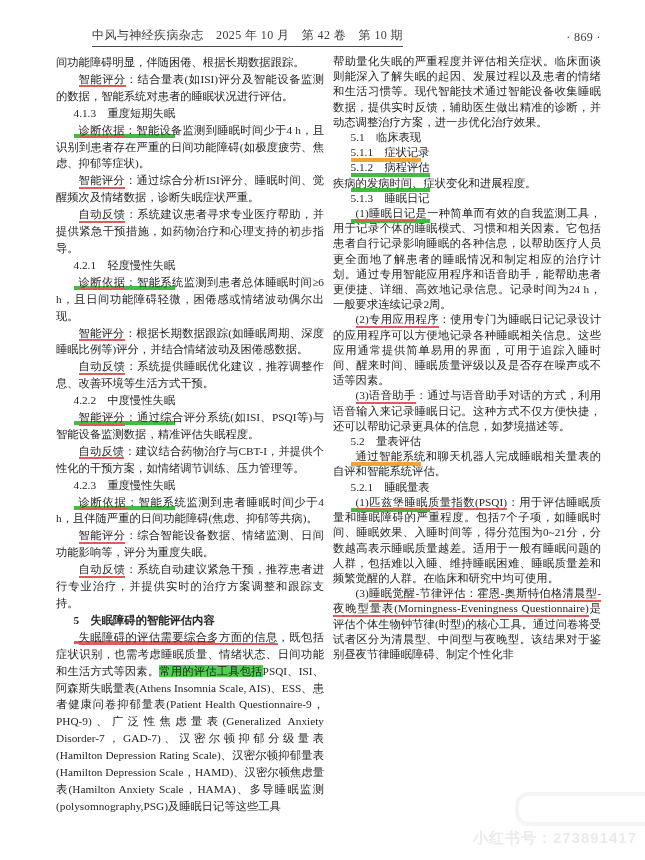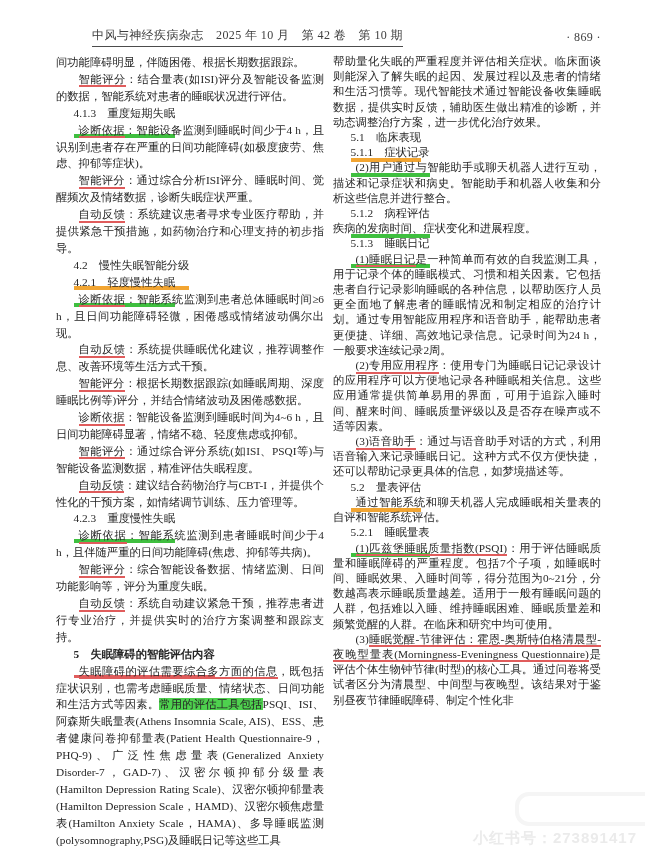--- a/index.html
+++ b/index.html
@@ -63,40 +63,38 @@
   </div>
 
   <div class="columns">
     <div class="col col-left" id="col-left">
         <p class="cont"><span class="run-plain">间功能障碍明显，伴随困倦、根据长期数据跟踪。</span></p>
         <p class="para"><span class="run-red">智能评分</span><span class="run-plain">：结合量表(如ISI)评分及智能设备监测的数据，智能系统对患者的睡眠状况进行评估。</span></p>
         <div class="heading h-green"><span class="h-text">4.1.3　重度短期失眠</span></div>
         <p class="para"><span class="run-red">诊断依据</span><span class="run-plain">：智能设备监测到睡眠时间少于4 h，且识别到患者存在严重的日间功能障碍(如极度疲劳、焦虑、抑郁等症状)。</span></p>
         <p class="para"><span class="run-red">智能评分</span><span class="run-plain">：通过综合分析ISI评分、睡眠时间、觉醒频次及情绪数据，诊断失眠症状严重。</span></p>
         <p class="para"><span class="run-red">自动反馈</span><span class="run-plain">：系统建议患者寻求专业医疗帮助，并提供紧急干预措施，如药物治疗和心理支持的初步指导。</span></p>
-        <div class="heading h-orange"><span class="h-text">4.2　慢性失眠智能分级</span></div>
         <div class="heading h-green"><span class="h-text">4.2.1　轻度慢性失眠</span></div>
         <p class="para"><span class="run-red">诊断依据</span><span class="run-plain">：智能系统监测到患者总体睡眠时间≥6 h，且日间功能障碍轻微，困倦感或情绪波动偶尔出现。</span></p>
+        <p class="para"><span class="run-red">智能评分</span><span class="run-plain">：根据长期数据跟踪(如睡眠周期、深度睡眠比例等)评分，并结合情绪波动及困倦感数据。</span></p>
         <p class="para"><span class="run-red">自动反馈</span><span class="run-plain">：系统提供睡眠优化建议，推荐调整作息、改善环境等生活方式干预。</span></p>
-        <p class="para"><span class="run-red">智能评分</span><span class="run-plain">：根据长期数据跟踪(如睡眠周期、深度睡眠比例等)评分，并结合情绪波动及困倦感数据。</span></p>
-        <p class="para"><span class="run-red">诊断依据</span><span class="run-plain">：智能设备监测到睡眠时间为4~6 h，且日间功能障碍显著，情绪不稳、轻度焦虑或抑郁。</span></p>
+        <div class="heading h-green"><span class="h-text">4.2.2　中度慢性失眠</span></div>
         <p class="para"><span class="run-red">智能评分</span><span class="run-plain">：通过综合评分系统(如ISI、PSQI等)与智能设备监测数据，精准评估失眠程度。</span></p>
         <p class="para"><span class="run-red">自动反馈</span><span class="run-plain">：建议结合药物治疗与CBT-I，并提供个性化的干预方案，如情绪调节训练、压力管理等。</span></p>
         <div class="heading h-green"><span class="h-text">4.2.3　重度慢性失眠</span></div>
         <p class="para"><span class="run-red">诊断依据</span><span class="run-plain">：智能系统监测到患者睡眠时间少于4 h，且伴随严重的日间功能障碍(焦虑、抑郁等共病)。</span></p>
         <p class="para"><span class="run-red">智能评分</span><span class="run-plain">：综合智能设备数据、情绪监测、日间功能影响等，评分为重度失眠。</span></p>
         <p class="para"><span class="run-red">自动反馈</span><span class="run-plain">：系统自动建议紧急干预，推荐患者进行专业治疗，并提供实时的治疗方案调整和跟踪支持。</span></p>
         <div class="heading h-red-bold"><span class="h-text">5　失眠障碍的智能评估内容</span></div>
         <p class="para"><span class="run-red">失眠障碍的评估需要综合多方面的信息</span><span class="run-plain">，既包括症状识别，也需考虑睡眠质量、情绪状态、日间功能和生活方式等因素。</span><span class="run-greenbg">常用的评估工具包括</span><span class="run-plain">PSQI、ISI、阿森斯失眠量表(Athens Insomnia Scale, AIS)、ESS、患者健康问卷抑郁量表(Patient Health Questionnaire-9，PHQ-9)、广泛性焦虑量表(Generalized Anxiety Disorder-7，GAD-7)、汉密尔顿抑郁分级量表(Hamilton Depression Rating Scale)、汉密尔顿抑郁量表(Hamilton Depression Scale，HAMD)、汉密尔顿焦虑量表(Hamilton Anxiety Scale，HAMA)、多导睡眠监测(polysomnography,PSG)及睡眠日记等这些工具</span></p>
       </div>
     <div class="col col-right" id="col-right">
         <p class="cont"><span class="run-plain">帮助量化失眠的严重程度并评估相关症状。临床面谈则能深入了解失眠的起因、发展过程以及患者的情绪和生活习惯等。现代智能技术通过智能设备收集睡眠数据，提供实时反馈，辅助医生做出精准的诊断，并动态调整治疗方案，进一步优化治疗效果。</span></p>
         <div class="heading h-orange"><span class="h-text">5.1　临床表现</span></div>
         <div class="heading h-green"><span class="h-text">5.1.1　症状记录</span></div>
-        <p class="para"><span class="run-plain">(2)用户通过与智能助手或聊天机器人进行互动，描述和记录症状和病史。智能助手和机器人收集和分析这些信息并进行整合。</span></p>
         <div class="heading h-green"><span class="h-text">5.1.2　病程评估</span></div>
         <p class="cont"><span class="run-plain">疾病的发病时间、症状变化和进展程度。</span></p>
         <div class="heading h-green"><span class="h-text">5.1.3　睡眠日记</span></div>
         <p class="para"><span class="run-red">(1)睡眠日记</span><span class="run-plain">是一种简单而有效的自我监测工具，用于记录个体的睡眠模式、习惯和相关因素。它包括患者自行记录影响睡眠的各种信息，以帮助医疗人员更全面地了解患者的睡眠情况和制定相应的治疗计划。通过专用智能应用程序和语音助手，能帮助患者更便捷、详细、高效地记录信息。记录时间为24 h，一般要求连续记录2周。</span></p>
         <p class="para"><span class="run-red">(2)专用应用程序</span><span class="run-plain">：使用专门为睡眠日记记录设计的应用程序可以方便地记录各种睡眠相关信息。这些应用通常提供简单易用的界面，可用于追踪入睡时间、醒来时间、睡眠质量评级以及是否存在噪声或不适等因素。</span></p>
         <p class="para"><span class="run-red">(3)语音助手</span><span class="run-plain">：通过与语音助手对话的方式，利用语音输入来记录睡眠日记。这种方式不仅方便快捷，还可以帮助记录更具体的信息，如梦境描述等。</span></p>
         <div class="heading h-orange"><span class="h-text">5.2　量表评估</span></div>
         <p class="para"><span class="run-plain">通过智能系统和聊天机器人完成睡眠相关量表的自评和智能系统评估。</span></p>
         <div class="heading h-green"><span class="h-text">5.2.1　睡眠量表</span></div>
         <p class="para"><span class="run-red">(1)匹兹堡睡眠质量指数(PSQI)</span><span class="run-plain">：用于评估睡眠质量和睡眠障碍的严重程度。包括7个子项，如睡眠时间、睡眠效果、入睡时间等，得分范围为0~21分，分数越高表示睡眠质量越差。适用于一般有睡眠问题的人群，包括难以入睡、维持睡眠困难、睡眠质量差和频繁觉醒的人群。在临床和研究中均可使用。</span></p>

